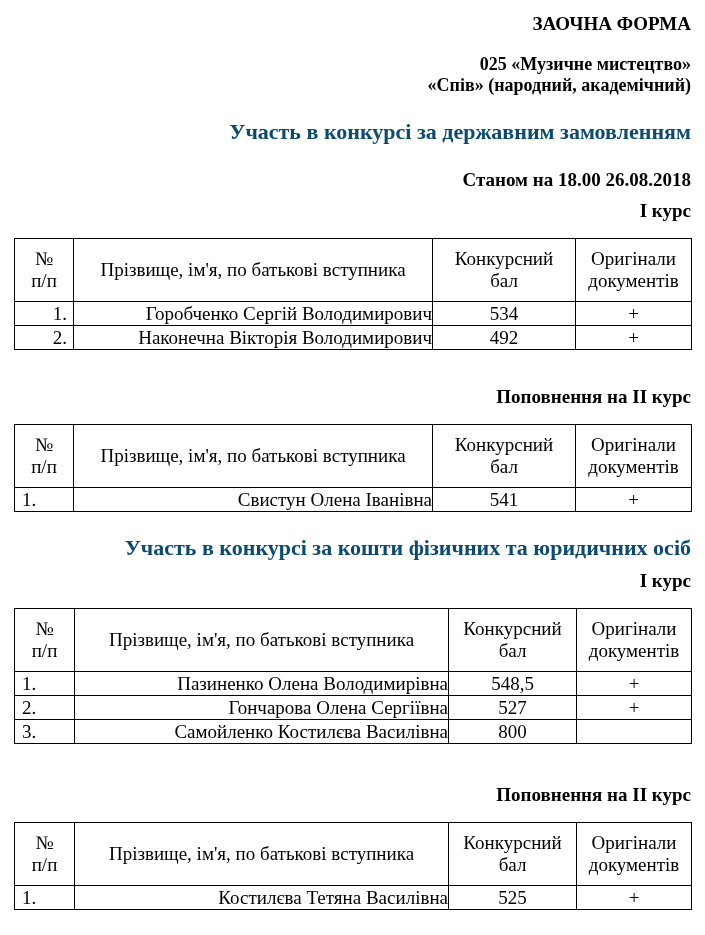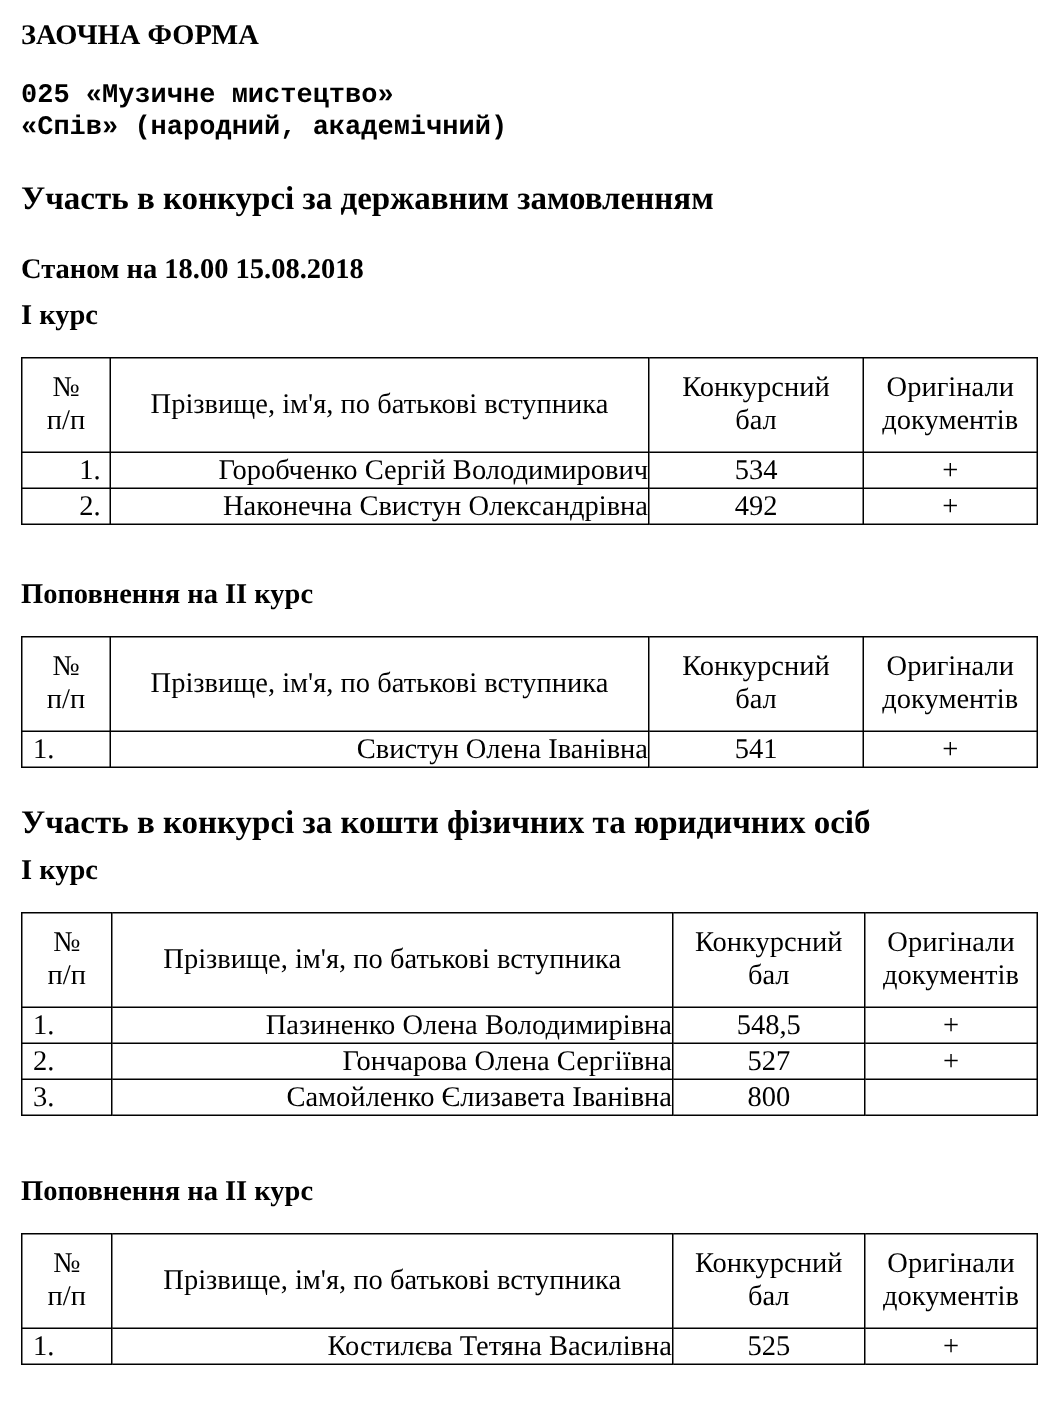--- a/index.html
+++ b/index.html
@@ -11,36 +11,35 @@
     width: 705px;
     height: 935px;
     font-family: "Liberation Serif", "DejaVu Serif", serif;
     color: #000000;
     overflow: hidden;
   }
   .page {
     padding: 12px 14px 0 14px;
   }
   .center-bold {
-    text-align: left;
+    text-align: right;
     font-weight: bold;
   }
   .form-title {
     font-size: 19px;
     margin-top: 1px;
   }
   .subtitle-block {
     font-size: 18px;
     line-height: 21px;
     margin-top: 19px;
-    font-family: Liberation Mono, monospace;
   }
   .red-heading {
     font-size: 22px;
-    color: #000000;
+    color: #0c4a6e;
     margin-top: 23px;
   }
   .timestamp-line {
     font-size: 19px;
     margin-top: 24px;
   }
   .course-heading {
     font-size: 19px;
     margin-top: 9px;
   }
@@ -112,21 +111,21 @@
 
   <div class="center-bold form-title">ЗАОЧНА ФОРМА</div>
 
   <div class="center-bold subtitle-block">
     <div>025 «Музичне мистецтво»</div>
     <div>«Спів» (народний, академічний)</div>
   </div>
 
   <div class="center-bold red-heading">Участь в конкурсі за державним замовленням</div>
 
-  <div class="center-bold timestamp-line">Станом на 18.00 15.08.2018</div>
+  <div class="center-bold timestamp-line">Станом на 18.00 26.08.2018</div>
 
   <div class="center-bold course-heading">І курс</div>
 
   <table class="adm t1 num-right">
     <colgroup>
         <col class="c-num">
         <col class="c-name">
         <col class="c-score">
         <col class="c-orig">
       </colgroup>
@@ -143,21 +142,21 @@
     </thead>
     <tbody>
       <tr>
         <td class="num">1.</td>
         <td class="name">Горобченко Сергій Володимирович</td>
         <td class="score">534</td>
         <td class="orig">+</td>
       </tr>
       <tr>
         <td class="num">2.</td>
-        <td class="name">Наконечна Свистун Олександрівна</td>
+        <td class="name">Наконечна Вікторія Володимирович</td>
         <td class="score">492</td>
         <td class="orig">+</td>
       </tr>
     </tbody>
   </table>
 
   <div class="center-bold course-heading after-table">Поповнення на ІІ курс</div>
 
   <table class="adm t1 num-left">
     <colgroup>
@@ -217,21 +216,21 @@
         <td class="orig">+</td>
       </tr>
       <tr>
         <td class="num">2.</td>
         <td class="name">Гончарова Олена Сергіївна</td>
         <td class="score">527</td>
         <td class="orig">+</td>
       </tr>
       <tr>
         <td class="num">3.</td>
-        <td class="name">Самойленко Єлизавета Іванівна</td>
+        <td class="name">Самойленко Костилєва Василівна</td>
         <td class="score">800</td>
         <td class="orig"></td>
       </tr>
     </tbody>
   </table>
 
   <div class="center-bold course-heading after-table-2">Поповнення на ІІ курс</div>
 
   <table class="adm t2 num-left">
     <colgroup>

